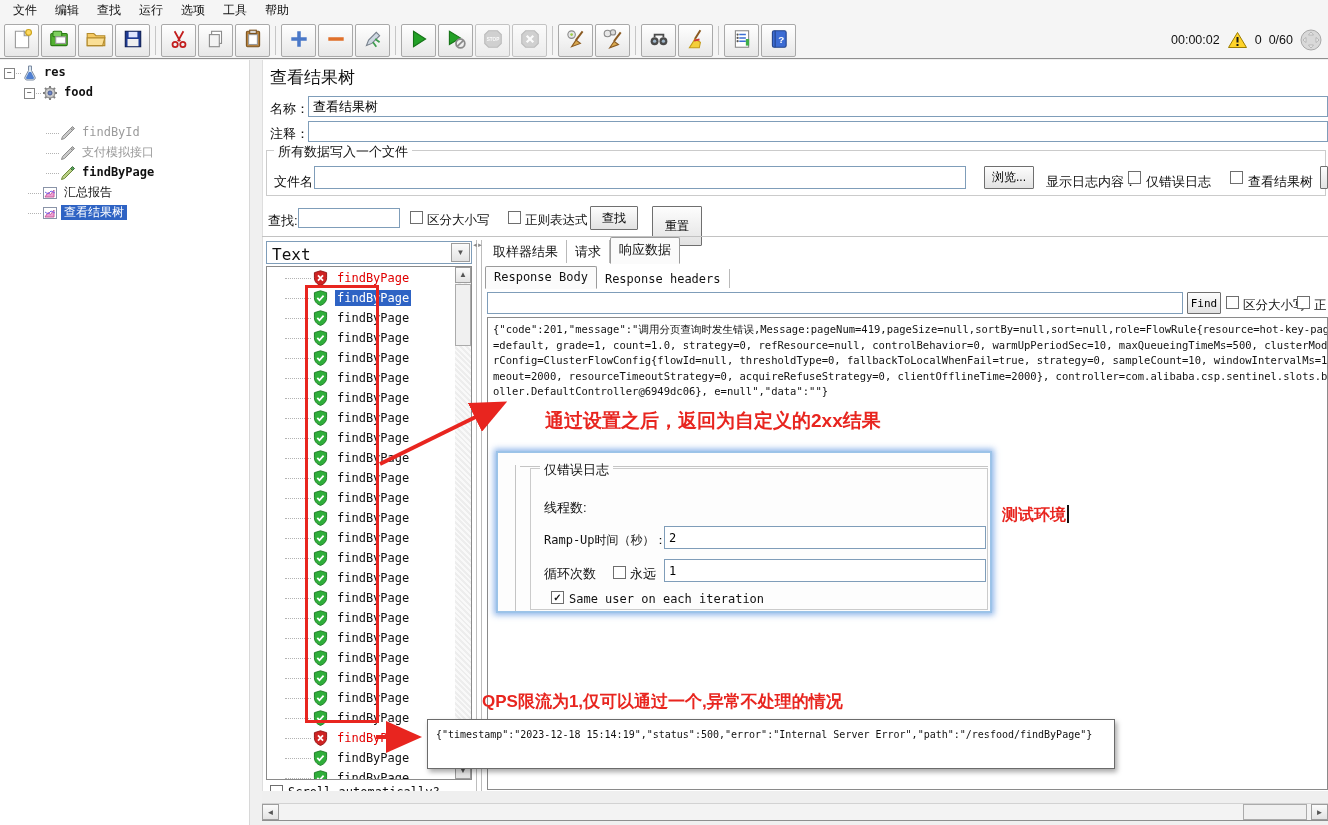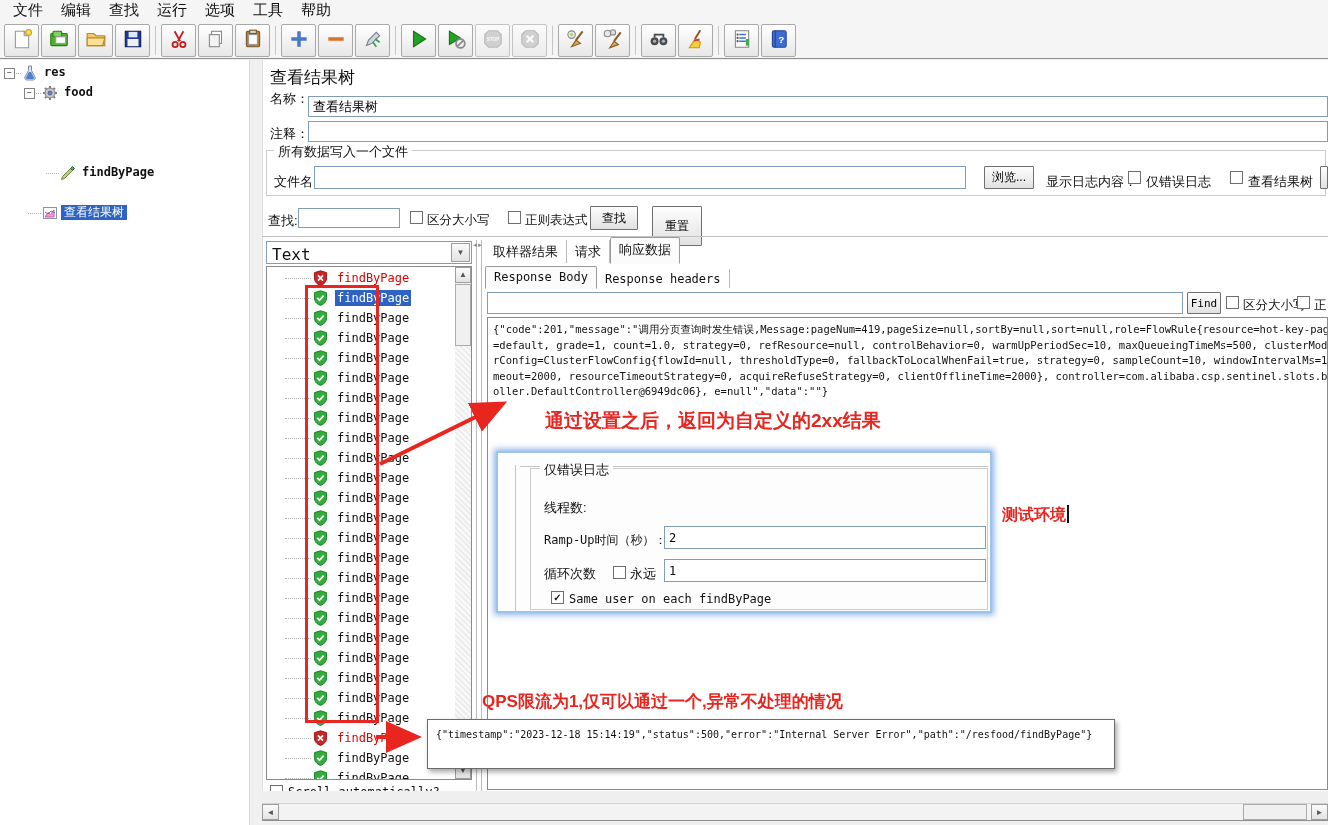--- a/index.html
+++ b/index.html
@@ -15,21 +15,21 @@
       border-radius:1px;padding:0}
   .cb{position:absolute;width:13px;height:13px;background:#fff;border:1px solid #6e6e6e;
       box-sizing:border-box;font:bold 10px/11px "Liberation Sans",sans-serif;text-align:center;color:#111}
   .cb.checked::after{content:"✓"}
   .grp{position:absolute;border:1px solid #cbcbcb;box-sizing:border-box}
   .grp-title{position:absolute;background:#fff;padding:0 4px;white-space:nowrap}
   .red-note{position:absolute;color:#e8251f;font-weight:bold;white-space:nowrap;z-index:40}
 
   #menubar{position:absolute;left:0;top:0;width:1328px;height:21px;background:#f5f5f5;
       display:flex;align-items:center;padding-left:4px;box-sizing:border-box}
-  .menu-item{padding:1px 9px;font-size:15px;white-space:nowrap}
+  .menu-item{padding:1px 9px;font-size:12px;white-space:nowrap}
   #toolbar{position:absolute;left:0;top:21px;width:1328px;height:38px;background:#f5f5f5;
       border-bottom:1px solid #8f8f8f;box-sizing:border-box}
   #tb-buttons{position:absolute;left:3px;top:2px;display:flex;align-items:center;height:34px}
   .tb-btn{width:33px;height:31px;border:1px solid #a9a9a9;border-radius:2px;
       background:linear-gradient(#ffffff,#e7e7e7);margin:0 1px;display:flex;align-items:center;justify-content:center}
   .tb-btn.disabled{opacity:.65;filter:grayscale(1)}
   .tb-btn svg{width:22px;height:22px}
   .tb-sep{width:1px;height:29px;background:#c6c6c6;margin:0 4px}
   #tb-status{position:absolute;right:6px;top:0;height:38px;display:flex;align-items:center;gap:7px;font-size:12.5px}
 
@@ -234,20 +234,43 @@
           </svg></span>
       </div>
       <div class="tb-btn">
         <span><svg viewBox="0 0 20 20">
             <rect x="4" y="2.5" width="12.5" height="15" rx="1.5" fill="#3c6cd4" stroke="#23448c"></rect>
             <path d="M6.5 2.5v15" stroke="#23448c"></path>
             <text x="12" y="13.5" font-size="9" text-anchor="middle" fill="#fff" font-family="sans-serif" font-weight="bold">?</text>
           </svg></span>
       </div>
     </div>
+  <div id="tb-status">
+    <span>00:00:02</span>
+    <span style="width:21px;height:18px;display:inline-block">
+      <svg viewBox="0 0 20 18" width="21" height="18">
+          <path d="M10 1.5L19 16.5H1z" fill="#ffd42a" stroke="#9c7d00"></path>
+          <rect x="9" y="6" width="2" height="5.5" fill="#1a1a1a"></rect>
+          <rect x="9" y="13" width="2" height="2" fill="#1a1a1a"></rect>
+        </svg>
+    </span>
+    <span>0</span>
+    <span>0/60</span>
+    <span style="width:22px;height:22px;display:inline-block">
+      <svg viewBox="0 0 22 22" width="22" height="22">
+          <circle cx="11" cy="11" r="10" fill="#d9d9d9" stroke="#a8a8a8"></circle>
+          <g fill="#f3f3f3" stroke="#b5b5b5">
+            <path d="M11 3l2.5 3h-5z"></path>
+            <path d="M11 19l-2.5-3h5z"></path>
+            <path d="M3 11l3-2.5v5z"></path>
+            <path d="M19 11l-3 2.5v-5z"></path>
+          </g>
+        </svg>
+    </span>
+  </div>
 </div>
 
 <div id="tree-panel">
     <div class="tree-row" style="left:0;top:3px">
       <i class="tstub" style="left:8px;top:10px;width:13px"></i>
       <b class="exp" style="left:4px;top:5px">−</b>
       <span class="node-icon" style="left:22px;top:2px"><svg viewBox="0 0 16 16">
           <path d="M6.5 1h3v4.5L13 12c.7 1.4-.3 3-1.9 3H4.9C3.3 15 2.3 13.4 3 12l3.5-6.5z" fill="#dde9f3" stroke="#7b8aa0"></path>
           <path d="M4.2 12.2L6.9 7h2.2l2.7 5.2c.4.8-.1 1.8-1 1.8H5.2c-.9 0-1.4-1-1-1.8z" fill="#4f7fd0"></path>
         </svg></span>
@@ -258,42 +281,67 @@
       <b class="exp" style="left:24px;top:5px">−</b>
       <span class="node-icon" style="left:42px;top:2px"><svg viewBox="0 0 16 16">
           <g stroke="#7e7e7e" stroke-width="2">
             <path d="M8 1v2M8 13v2M1 8h2M13 8h2M3 3l1.4 1.4M11.6 11.6L13 13M13 3l-1.4 1.4M4.4 11.6L3 13"></path>
           </g>
           <circle cx="8" cy="8" r="5" fill="#c9c9c9" stroke="#7e7e7e"></circle>
           <circle cx="8" cy="8" r="2" fill="#6f88c9" stroke="#4a5d94"></circle>
         </svg></span>
       <span class="tree-label" style="left:61px;top:2px;font-weight:bold;">food</span>
     </div>
+    <div class="tree-row" style="left:0;top:63px">
+      <i class="tstub" style="left:46px;top:10px;width:13px"></i>
+      <span class="node-icon" style="left:60px;top:2px"><svg viewBox="0 0 16 16">
+          <path d="M1.5 14.5l1-3 8-8 2 2-8 8z" fill="#c9c9c9" stroke="#8d8d8d"></path>
+          <path d="M10.5 3.5l2-2 2 2-2 2z" fill="#b3b3b3" stroke="#8d8d8d"></path>
+        </svg></span>
+      <span class="tree-label dis" style="left:79px;top:2px;">findById</span>
+    </div>
+    <div class="tree-row" style="left:0;top:83px">
+      <i class="tstub" style="left:46px;top:10px;width:13px"></i>
+      <span class="node-icon" style="left:60px;top:2px"><svg viewBox="0 0 16 16">
+          <path d="M1.5 14.5l1-3 8-8 2 2-8 8z" fill="#c9c9c9" stroke="#8d8d8d"></path>
+          <path d="M10.5 3.5l2-2 2 2-2 2z" fill="#b3b3b3" stroke="#8d8d8d"></path>
+        </svg></span>
+      <span class="tree-label dis" style="left:79px;top:2px;">支付模拟接口</span>
+    </div>
     <div class="tree-row" style="left:0;top:103px">
       <i class="tstub" style="left:46px;top:10px;width:13px"></i>
       <span class="node-icon" style="left:60px;top:2px"><svg viewBox="0 0 16 16">
           <path d="M1.5 14.5l1-3 8-8 2 2-8 8z" fill="#b9cf84" stroke="#6e8a3a"></path>
           <path d="M10.5 3.5l2-2 2 2-2 2z" fill="#59a059" stroke="#3a6e3a"></path>
         </svg></span>
       <span class="tree-label" style="left:79px;top:2px;font-weight:bold;">findByPage</span>
+    </div>
+    <div class="tree-row" style="left:0;top:123px">
+      <i class="tstub" style="left:28px;top:10px;width:13px"></i>
+      <span class="node-icon" style="left:42px;top:2px"><svg viewBox="0 0 16 16">
+          <rect x="1.5" y="2.5" width="13" height="11" fill="#fff" stroke="#8a94a8"></rect>
+          <path d="M3 12l3-4.5 2.5 2L12 5v7z" fill="#ef9ed2" stroke="#c45f9e"></path>
+          <path d="M3 7l3 2 3-3 4 2" stroke="#7b68ee" fill="none"></path>
+        </svg></span>
+      <span class="tree-label" style="left:61px;top:2px;">汇总报告</span>
     </div>
     <div class="tree-row" style="left:0;top:143px">
       <i class="tstub" style="left:28px;top:10px;width:13px"></i>
       <span class="node-icon" style="left:42px;top:2px"><svg viewBox="0 0 16 16">
           <rect x="1.5" y="2.5" width="13" height="11" fill="#fff" stroke="#8a94a8"></rect>
           <path d="M3 12l3-4.5 2.5 2L12 5v7z" fill="#ef9ed2" stroke="#c45f9e"></path>
           <path d="M3 7l3 2 3-3 4 2" stroke="#7b68ee" fill="none"></path>
         </svg></span>
       <span class="tree-label sel" style="left:61px;top:2px;">查看结果树</span>
     </div>
   </div>
 <div id="main-bg"></div>
 
 <div class="lbl" style="left:270px;top:66px;font-size:17px">查看结果树</div>
-<div class="lbl" style="left:270px;top:90px">名称：</div>
+<div class="lbl" style="left:270px;top:100px">名称：</div>
 <input class="tf" style="left: 308px; top: 96px; width: 1020px; height: 21px; font-family: &quot;Liberation Sans&quot;, sans-serif; font-size: 13px;" value="查看结果树">
 <div class="lbl" style="left:270px;top:125px">注释：</div>
 <input class="tf" style="left: 308px; top: 121px; width: 1020px; height: 21px;">
 
 <div class="grp" style="left:266px;top:150px;width:1060px;height:46px"></div>
 <div class="grp-title lbl" style="left:274px;top:143px">所有数据写入一个文件</div>
 <div class="lbl" style="left:274px;top:173px">文件名</div>
 <input class="tf" style="left: 314px; top: 166px; width: 652px; height: 23px;">
 <button class="btn" style="left:984px;top:166px;width:50px;height:23px">浏览...</button>
 <div class="lbl" style="left:1046px;top:173px">显示日志内容：</div>
@@ -626,21 +674,21 @@
   <div class="grp" style="left:32px;top:15px;width:458px;height:142px;background:#fdfdfd"></div>
   <div class="grp-title lbl" style="left:42px;top:8px;background:#fdfdfd">仅错误日志</div>
   <div class="lbl" style="left:46px;top:46px">线程数:</div>
   <div class="lbl mono" style="left:46px;top:79px;font-size:12px">Ramp-Up时间（秒）：</div>
   <input class="tf" style="left: 166px; top: 73px; width: 322px; height: 23px;" value="2">
   <div class="lbl" style="left:46px;top:112px">循环次数</div>
   <div class="cb" style="left:115px;top:113px"></div>
   <div class="lbl" style="left:132px;top:112px">永远</div>
   <input class="tf" style="left: 166px; top: 106px; width: 322px; height: 23px;" value="1">
   <div class="cb checked" style="left:53px;top:138px"></div>
-  <div class="lbl mono" style="left:71px;top:139px;font-size:12px">Same user on each findByPage</div>
+  <div class="lbl mono" style="left:71px;top:139px;font-size:12px">Same user on each iteration</div>
 </div>
 
 <div class="red-note" style="left:1002px;top:505px;font-size:16px">
   <span>测试环境</span><span style="display:inline-block;width:2px;height:18px;background:#111;vertical-align:-3px;margin-left:1px"></span>
 </div>
 
 <div class="red-note" style="left:482px;top:690px;font-size:17px">QPS限流为1,仅可以通过一个,异常不处理的情况</div>
 
 <div id="ov2" class="ov">
   <div class="mono" style="position:absolute;left:8px;top:9px;font-size:10px;white-space:pre">{"timestamp":"2023-12-18 15:14:19","status":500,"error":"Internal Server Error","path":"/resfood/findByPage"}</div>

